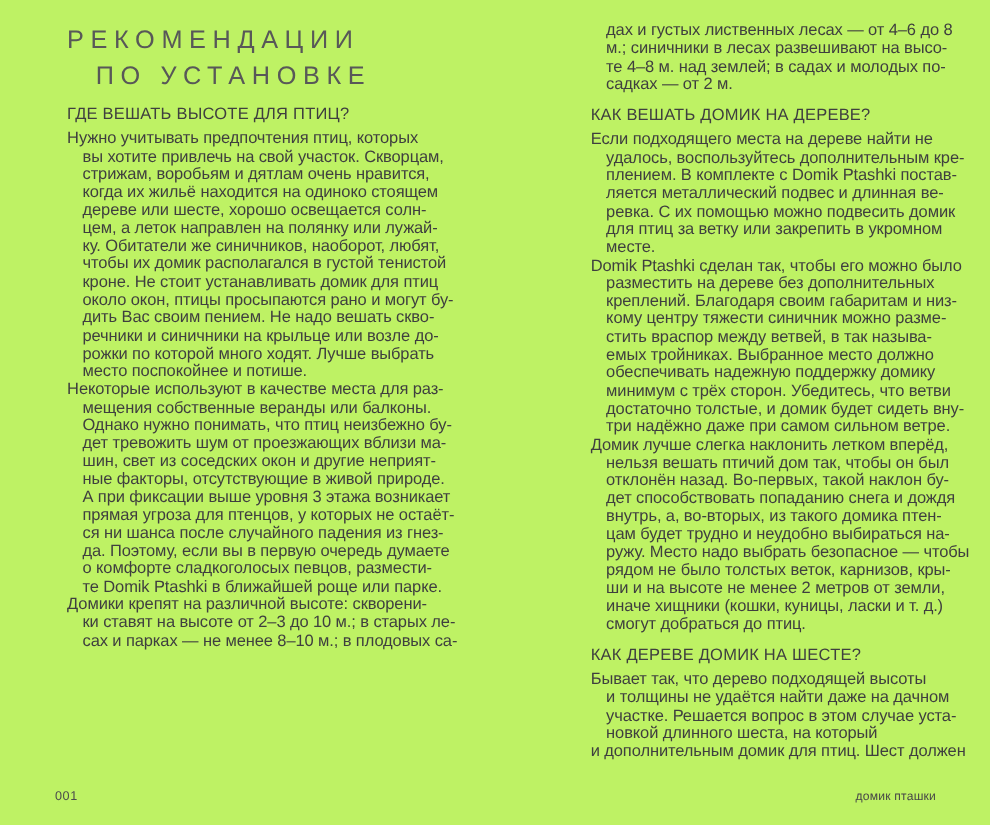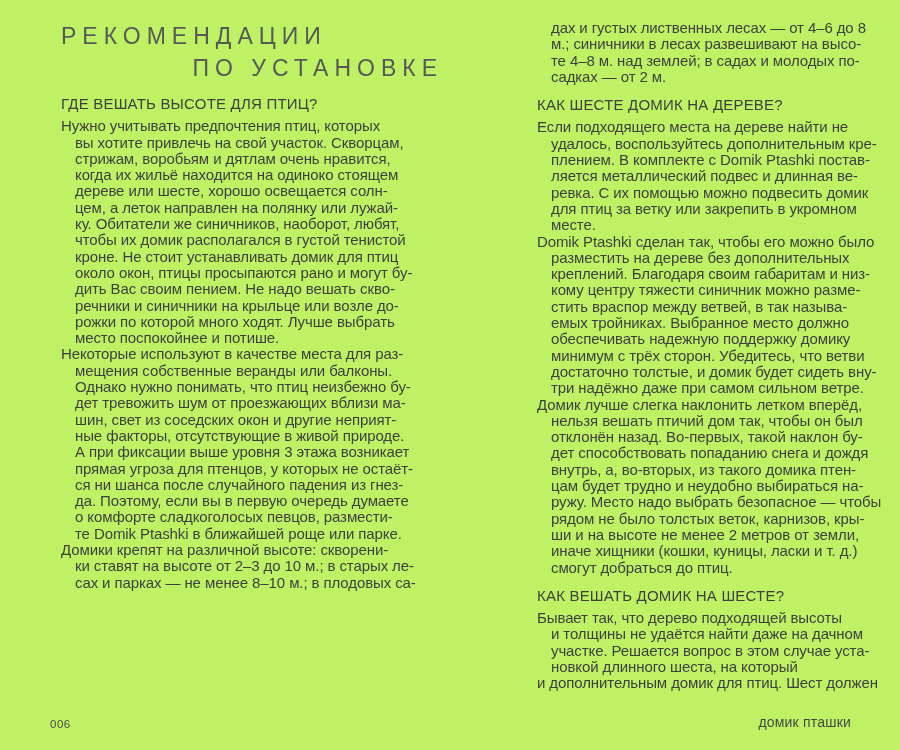--- a/index.html
+++ b/index.html
@@ -16,21 +16,21 @@
   .col-right{left:537px;width:335px;padding-top:20px;}
   .title{
     margin:20px 0 6px 0;
     font-weight:400;
     color:#585858;
     font-size:23px;
     line-height:32px;
     letter-spacing:6px;
   }
   .title .t1,.title .t2{display:block;white-space:pre;}
-  .title .t2{margin-left:16px;text-align:right;}
+  .title .t2{margin-left:26px;}
   .para,.heading{
     font-size:15px;
     line-height:16.3px;
     letter-spacing:-0.1px;
     white-space:pre;
   }
   .para{
     padding-left:14px;
     text-indent:-14px;
     margin:0;
@@ -40,21 +40,21 @@
     margin:12px 0 6px 0;
     font-weight:400;
     letter-spacing:0.2px;
   }
   .footer-left{
     position:absolute;left:50px;bottom:20px;
     font-size:11.5px;letter-spacing:0.5px;color:#4c4c4c;
   }
   .footer-right{
     position:absolute;right:49px;bottom:20px;
-    font-size:14px;letter-spacing:0.2px;color:#474747;
+    font-size:11px;letter-spacing:0.2px;color:#474747;
   }
 </style>
 </head>
 <body>
 
 <div class="page">
 
   <div class="col col-left">
     <h1 class="title">
       <span class="t1">РЕКОМЕНДАЦИИ</span>
@@ -90,21 +90,21 @@
     <p class="para">Домики крепят на различной высоте: скворени-
 ки ставят на высоте от 2–3 до 10 м.; в старых ле-
 сах и парках — не менее 8–10 м.; в плодовых са-</p>
   </div>
 
   <div class="col col-right">
     <p class="para para-cont">дах и густых лиственных лесах — от 4–6 до 8
 м.; синичники в лесах развешивают на высо-
 те 4–8 м. над землей; в садах и молодых по-
 садках — от 2 м.</p>
-    <h2 class="heading">КАК ШЕСТЕ ДОМИК НА ДЕРЕВЕ?</h2>
+    <h2 class="heading">КАК ВЕШАТЬ ДОМИК НА ДЕРЕВЕ?</h2>
     <p class="para">Если подходящего места на дереве найти не
 удалось, воспользуйтесь дополнительным кре-
 плением. В комплекте с Domik Ptashki постав-
 ляется металлический подвес и длинная ве-
 ревка. С их помощью можно подвесить домик
 для птиц за ветку или закрепить в укромном
 месте.</p>
     <p class="para">Domik Ptashki сделан так, чтобы его можно было
 разместить на дереве без дополнительных
 креплений. Благодаря своим габаритам и низ-
@@ -119,24 +119,24 @@
 нельзя вешать птичий дом так, чтобы он был
 отклонён назад. Во-первых, такой наклон бу-
 дет способствовать попаданию снега и дождя
 внутрь, а, во-вторых, из такого домика птен-
 цам будет трудно и неудобно выбираться на-
 ружу. Место надо выбрать безопасное — чтобы
 рядом не было толстых веток, карнизов, кры-
 ши и на высоте не менее 2 метров от земли,
 иначе хищники (кошки, куницы, ласки и т. д.)
 смогут добраться до птиц.</p>
-    <h2 class="heading">КАК ВЕШАТЬ ДОМИК НА ШЕСТЕ?</h2>
+    <h2 class="heading">КАК ДЕРЕВЕ ДОМИК НА ШЕСТЕ?</h2>
     <p class="para">Бывает так, что дерево подходящей высоты
 и толщины не удаётся найти даже на дачном
 участке. Решается вопрос в этом случае уста-
 новкой длинного шеста, на который</p>
     <p class="para">и дополнительным домик для птиц. Шест должен</p>
   </div>
 
-  <div class="footer-left">006</div>
+  <div class="footer-left">001</div>
   <div class="footer-right">домик пташки</div>
 
 </div>
 
 </body></html>

